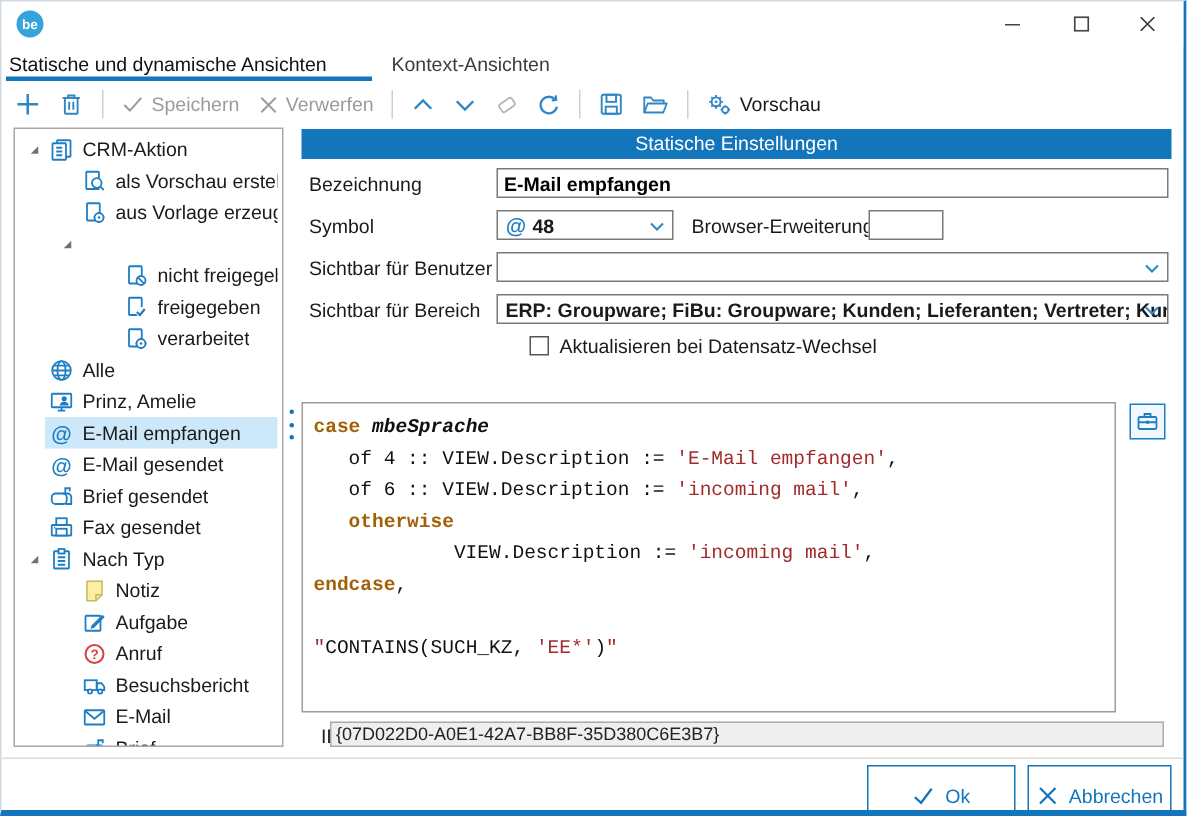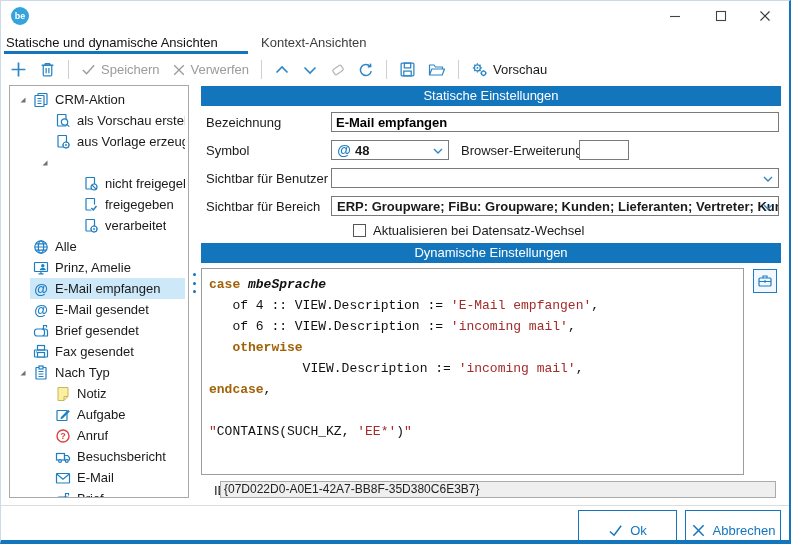--- a/index.html
+++ b/index.html
@@ -494,21 +494,20 @@
     <span class="chev">
         <svg width="10" height="6" viewBox="0 0 10 6">
           <path d="M1 1l4 4 4-4" stroke="#2E86C5" stroke-width="1.4" fill="none"></path>
         </svg>
       </span>
   </div>
 
   <div class="cbx"></div>
   <div class="cbx-label">Aktualisieren bei Datensatz-Wechsel</div>
 
-  <div class="hdr hdr2">Dynamische Einstellungen</div>
 
   <div class="code">
     <div class="cline"><span class="tk-k">case </span><span class="tk-i">mbeSprache</span></div>
     <div class="cline"><span class="tk-p">   of 4 :: VIEW.Description := </span><span class="tk-s">'E-Mail empfangen'</span><span class="tk-p">,</span></div>
     <div class="cline"><span class="tk-p">   of 6 :: VIEW.Description := </span><span class="tk-s">'incoming mail'</span><span class="tk-p">,</span></div>
     <div class="cline"><span class="tk-k">   otherwise</span></div>
     <div class="cline"><span class="tk-p">            VIEW.Description := </span><span class="tk-s">'incoming mail'</span><span class="tk-p">,</span></div>
     <div class="cline"><span class="tk-k">endcase</span><span class="tk-p">,</span></div>
     <div class="cline"><span class="tk-p"></span></div>
     <div class="cline"><span class="tk-s">"</span><span class="tk-p">CONTAINS(SUCH_KZ, </span><span class="tk-s">'EE*'</span><span class="tk-p">)</span><span class="tk-s">"</span></div>

